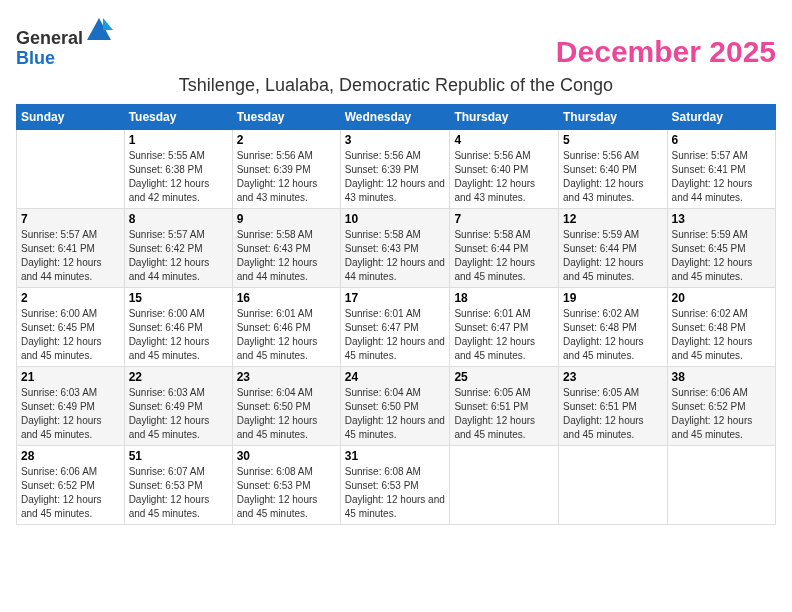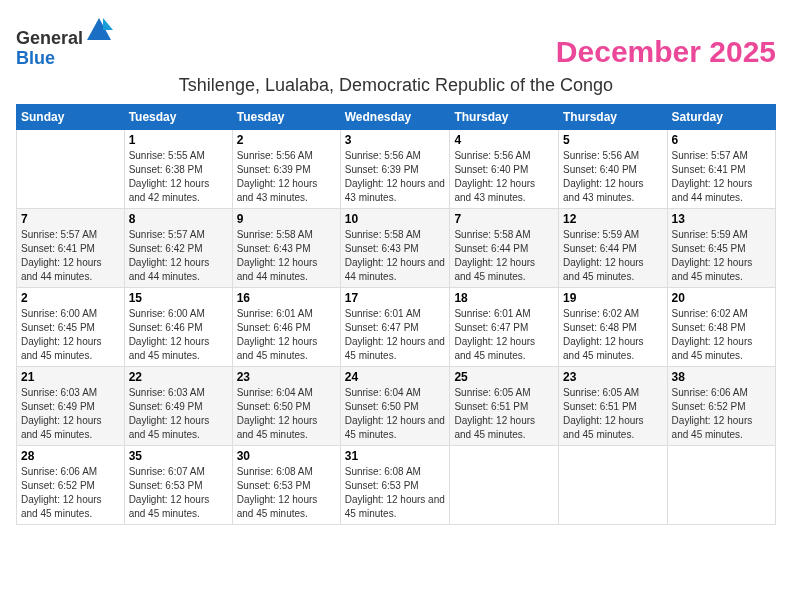--- a/index.html
+++ b/index.html
@@ -294,21 +294,21 @@
         </td>
       </tr>
       <tr>
         <td>
           <span class="day-num">28</span>
           <div class="day-info" style="white-space: pre-line;">Sunrise: 6:06 AM
 Sunset: 6:52 PM
 Daylight: 12 hours and 45 minutes.</div>
         </td>
         <td>
-          <span class="day-num">35</span>
+          <span class="day-num">51</span>
           <div class="day-info" style="white-space: pre-line;">Sunrise: 6:07 AM
 Sunset: 6:53 PM
 Daylight: 12 hours and 45 minutes.</div>
         </td>
         <td>
           <span class="day-num">30</span>
           <div class="day-info" style="white-space: pre-line;">Sunrise: 6:08 AM
 Sunset: 6:53 PM
 Daylight: 12 hours and 45 minutes.</div>
         </td>

